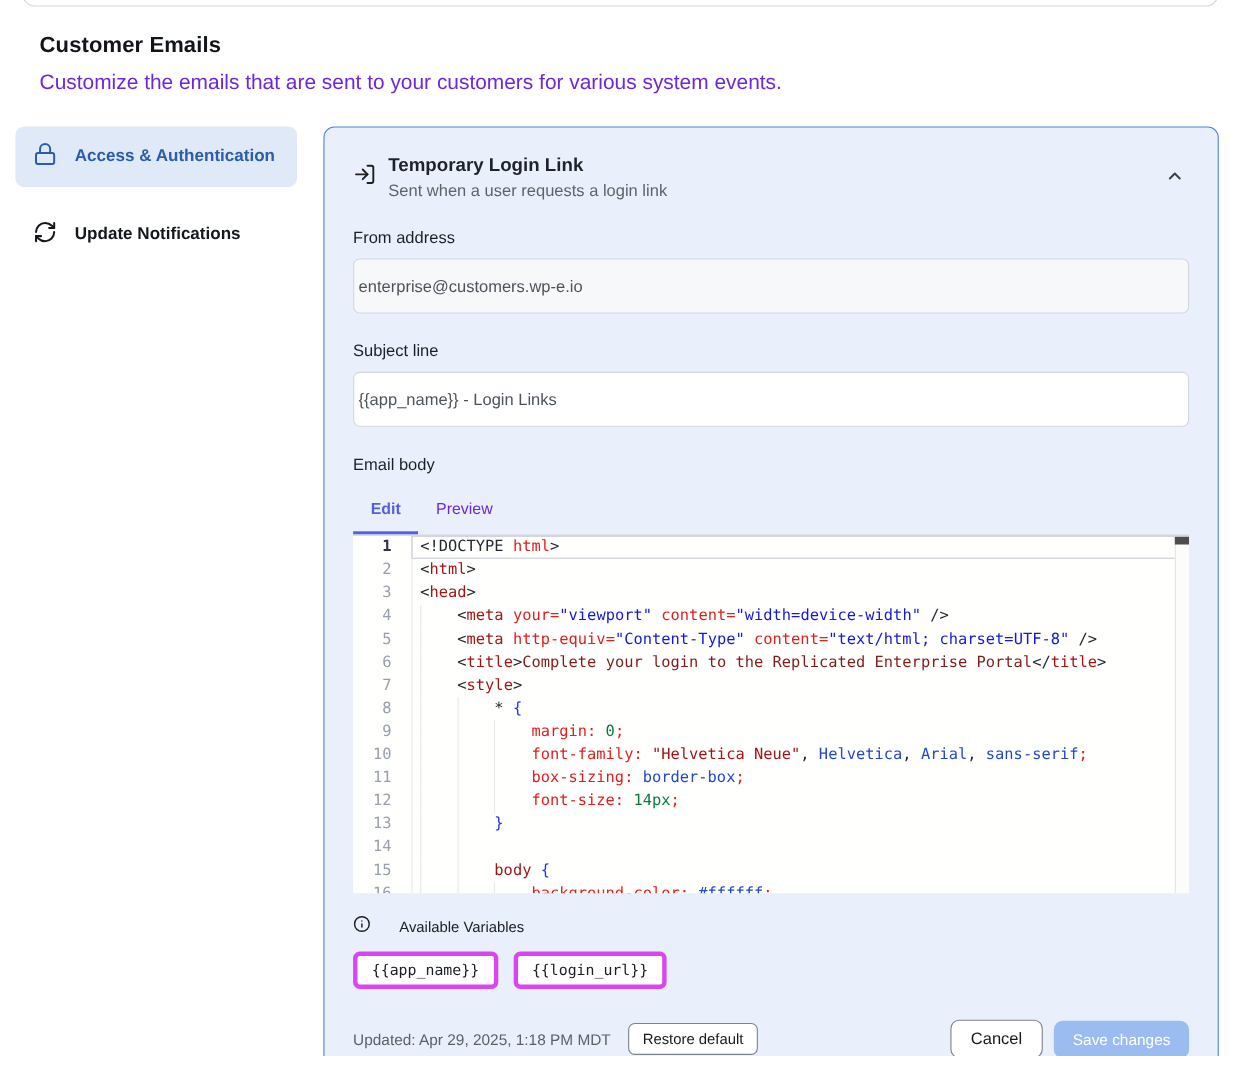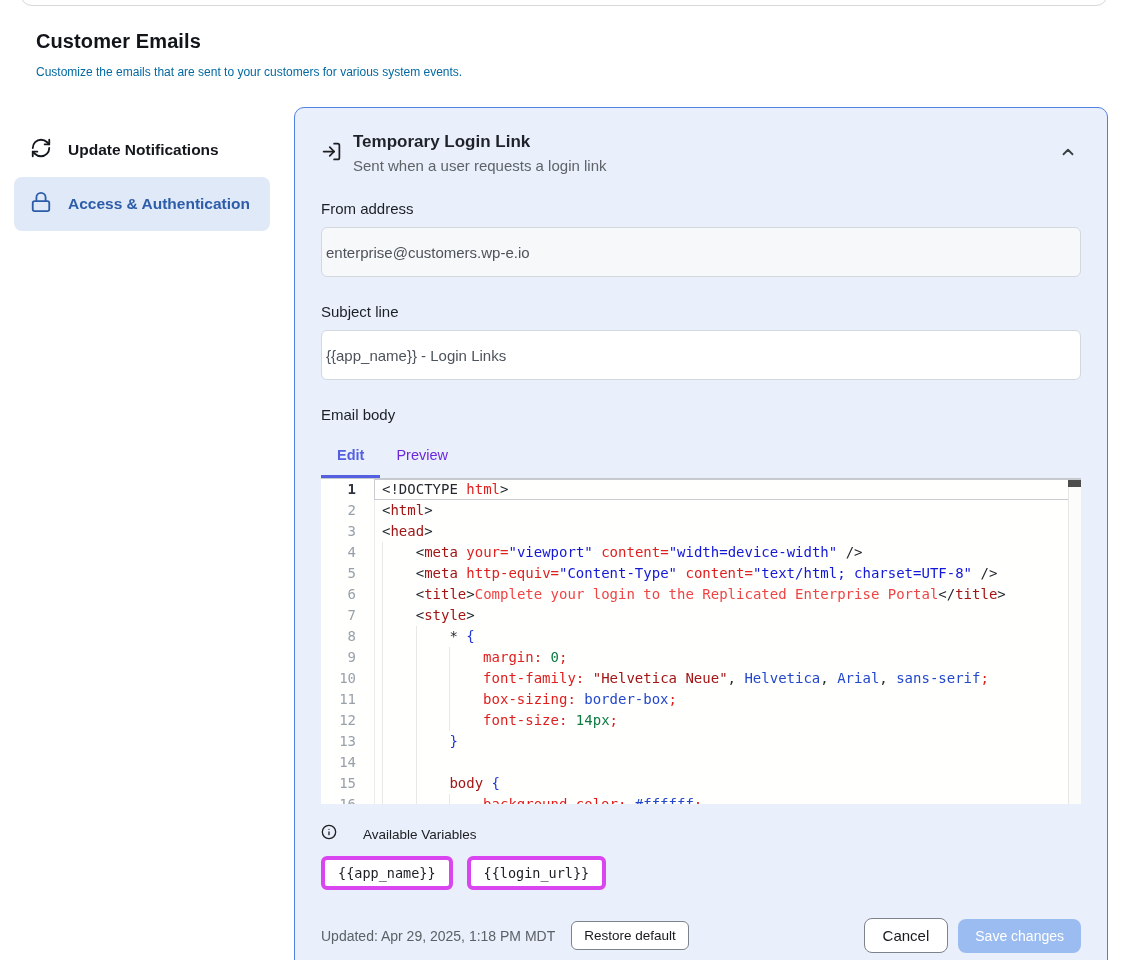--- a/index.html
+++ b/index.html
@@ -6,21 +6,21 @@
   html,body { width: 1128px; height: 980px; background: #ffffff;
     font-family: "Liberation Sans", sans-serif; }
   .stage { position: relative; width: 1128px; height: 960px; overflow: hidden; }
 
   
   .top-remnant { position: absolute; top: -18px; left: 20px; right: 20px; height: 24px;
     background: #fff; border: 1px solid #d7d7d7; border-radius: 12px; }
 
   .page-head { padding: 30px 36px 0 36px; }
   .page-title { font-size: 20px; font-weight: 700; color: #111418; letter-spacing: .1px; }
-  .page-sub { margin-top: 12px; font-size: 12px; color: #0369a1; }
+  .page-sub { margin-top: 12px; font-size: 19px; color: #6d28d9; }
 
   .layout { display: flex; margin: 28px 20px 0 14px; gap: 24px; }
 
   
   .sidebar { width: 256px; flex: 0 0 256px; }
   .side-item { display: flex; align-items: center; gap: 16px; padding: 14px 16px;
     border-radius: 8px; cursor: pointer; }
   .side-item .lbl { font-size: 15.5px; font-weight: 600; line-height: 1.55; }
   .side-item.active { background: var(--sidebar-active-bg, #dfe9f8); }
   .side-item.active .lbl { color: var(--sidebar-active-text, #2d5da9); }
@@ -63,21 +63,21 @@
   .cl { display: flex; height: 21px; }
   .ln { flex: 0 0 26px; margin-left: 9px; text-align: right; color: #98a0aa;
     user-select: none; }
   .cl.active .ln { color: #2f3540; font-weight: 700; }
   .codearea { flex: 1; margin-left: 18px; border-left: 1px solid #ececec;
     padding-left: 7px; display: flex; align-items: stretch; min-width: 0; }
   .cl.active .codearea { outline: 1px solid #c8ccd2; outline-offset: -1px; }
   .ind { flex: 0 0 4ch; border-left: 1px solid #e8e8e8; }
   .toks { white-space: pre; }
   .tk-p    { color: #24292f; }
-  .tk-text { color: #ef4444; }
+  .tk-text { color: #7f1d1d; }
   .tk-tag  { color: #a31515; }
   .tk-attr { color: #e01e1e; }
   .tk-str  { color: #1318d6; }
   .tk-val  { color: #2247cc; }
   .tk-num  { color: #0e7a41; }
   .tk-cstr { color: #a31515; }
   .tk-semi { color: #e01e1e; }
   .tk-brace{ color: #2438d8; }
   .sb-track { position: absolute; top: 1px; right: 0; bottom: 0; width: 13px;
     border-left: 1px solid #e6e6e6; background: #fcfcfb; }
@@ -111,39 +111,39 @@
 <div class="stage">
   <div class="top-remnant"></div>
 
   <div class="page-head">
     <div class="page-title">Customer Emails</div>
     <div class="page-sub">Customize the emails that are sent to your customers for various system events.</div>
   </div>
 
   <div class="layout">
     <div class="sidebar">
+      <div class="side-item active">
+        <span>
+          <svg width="22" height="22" viewBox="0 0 24 24" fill="none" stroke="currentColor" stroke-width="2" stroke-linecap="round" stroke-linejoin="round">
+              <rect x="3" y="11" width="18" height="11" rx="2"></rect>
+              <path d="M7 11V7a5 5 0 0 1 10 0v4"></path>
+            </svg>
+        </span>
+        <span class="lbl">Access &amp; Authentication</span>
+      </div>
       <div class="side-item plain">
         <span>
           <svg width="22" height="22" viewBox="0 0 24 24" fill="none" stroke="currentColor" stroke-width="2" stroke-linecap="round" stroke-linejoin="round">
               <path d="M3 12a9 9 0 0 1 9-9 9.75 9.75 0 0 1 6.74 2.74L21 8"></path>
               <path d="M21 3v5h-5"></path>
               <path d="M21 12a9 9 0 0 1-9 9 9.75 9.75 0 0 1-6.74-2.74L3 16"></path>
               <path d="M8 16H3v5"></path>
             </svg>
         </span>
         <span class="lbl">Update Notifications</span>
-      </div>
-      <div class="side-item active">
-        <span>
-          <svg width="22" height="22" viewBox="0 0 24 24" fill="none" stroke="currentColor" stroke-width="2" stroke-linecap="round" stroke-linejoin="round">
-              <rect x="3" y="11" width="18" height="11" rx="2"></rect>
-              <path d="M7 11V7a5 5 0 0 1 10 0v4"></path>
-            </svg>
-        </span>
-        <span class="lbl">Access &amp; Authentication</span>
       </div>
     </div>
 
     <div class="card">
       <div class="card-head">
         <span class="login-ic">
           <svg width="21" height="21" viewBox="0 0 24 24" fill="none" stroke="currentColor" stroke-width="2" stroke-linecap="round" stroke-linejoin="round">
               <path d="M15 3h4a2 2 0 0 1 2 2v14a2 2 0 0 1-2 2h-4"></path>
               <polyline points="10 17 15 12 10 7"></polyline>
               <line x1="15" x2="3" y1="12" y2="12"></line>

